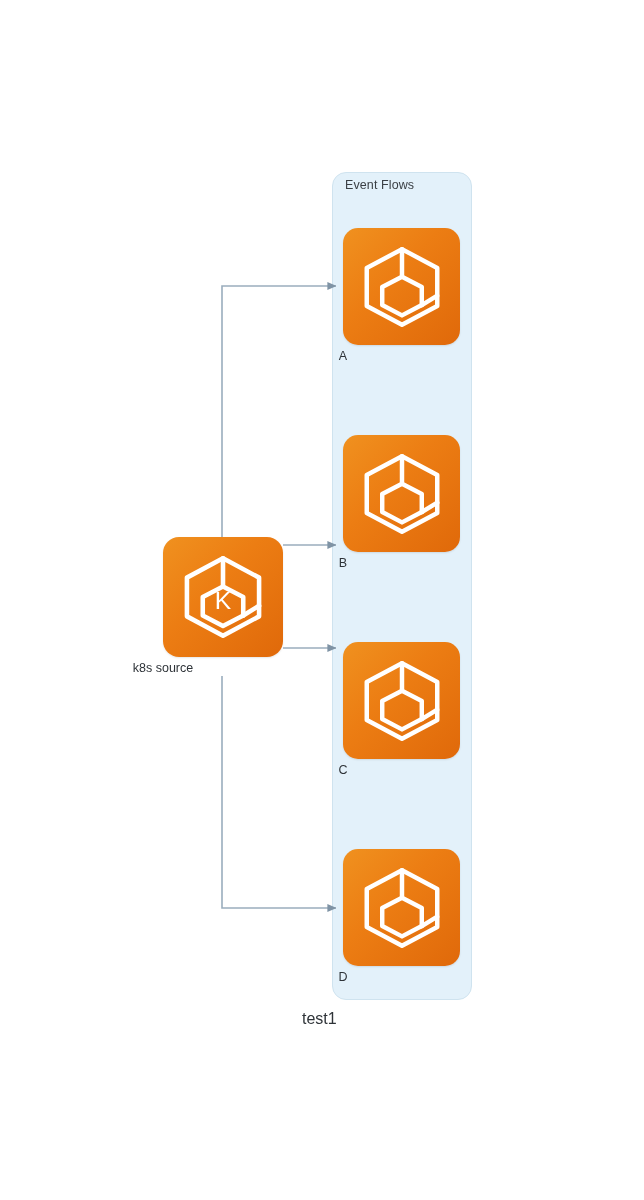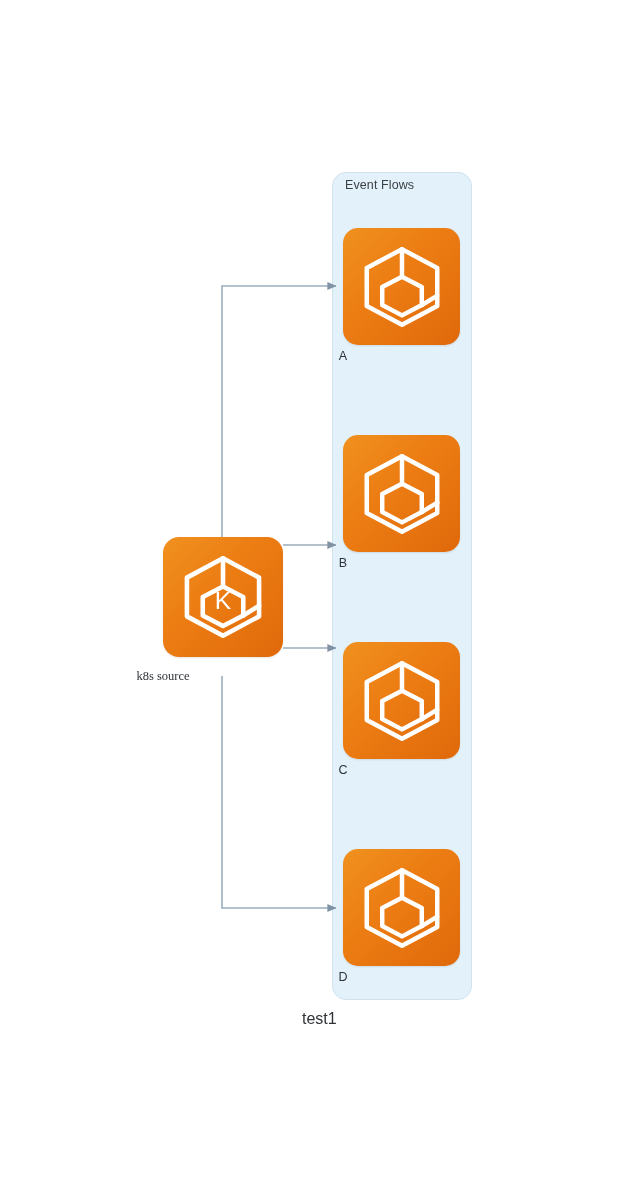--- a/index.html
+++ b/index.html
@@ -85,21 +85,21 @@
   .node-b { left: 343px; top: 435px; }
   .node-c { left: 343px; top: 642px; }
   .node-d { left: 343px; top: 849px; }
 
   .node-src { left: 163px; top: 537px; }
   .node-src .node-tile {
     width: 120px;
     height: 120px;
     border-radius: 16px;
   }
-  .node-src .node-label { top: 132px; font-family: Liberation Serif, serif; }
+  .node-src .node-label { top: 124px; }
 
   
   #edges {
     position: absolute;
     left: 0;
     top: 0;
     width: 644px;
     height: 1200px;
     pointer-events: none;
   }

